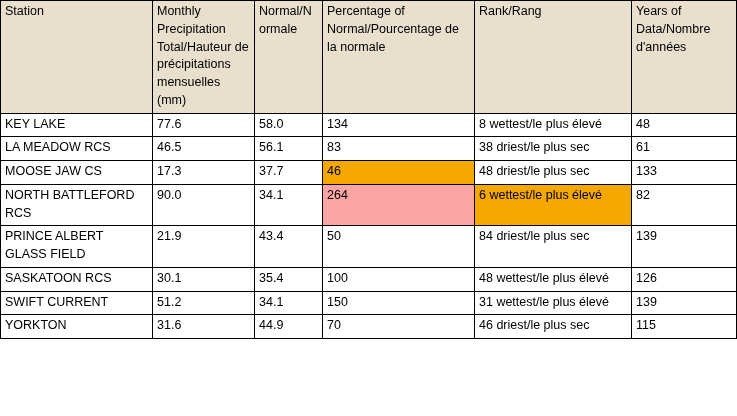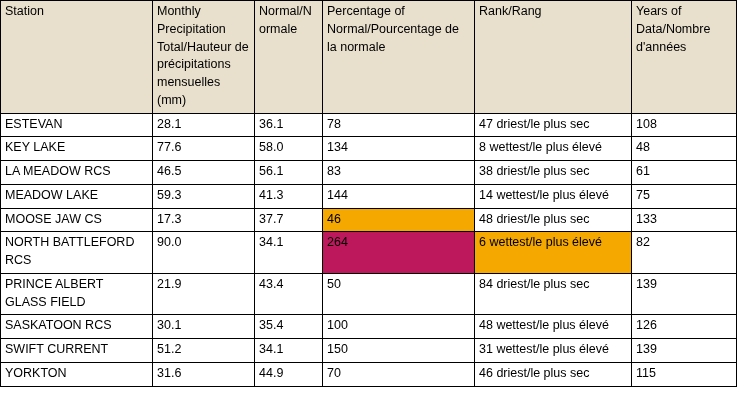--- a/index.html
+++ b/index.html
@@ -42,21 +42,21 @@
     font-weight: bold;
     padding-bottom: 6px;
   }
   col.c0 { width: 152px; }
   col.c1 { width: 102px; }
   col.c2 { width: 68px; }
   col.c3 { width: 152px; }
   col.c4 { width: 157px; }
   col.c5 { width: 105px; }
 
-  td.hl-green  { background: #be185d; }
+  td.hl-green  { background: #fca5a5; }
   td.hl-orange { background: #f5a800; }
   tbody tr { height: 20px; }
 </style>
 </head>
 <body>
 
 <div class="table-wrap">
   <table class="precip">
     <colgroup>
       <col class="c0">
@@ -71,50 +71,34 @@
         <th>Station</th>
         <th>Monthly Precipitation Total/Hauteur de précipitations mensuelles (mm)</th>
         <th>Normal/Normale</th>
         <th>Percentage of Normal/Pourcentage de la normale</th>
         <th>Rank/Rang</th>
         <th>Years of Data/Nombre d'années</th>
       </tr>
     </thead>
     <tbody id="table-body">
         <tr>
-          <td>ESTEVAN</td>
-          <td>28.1</td>
-          <td>36.1</td>
-          <td>78</td>
-          <td>47 driest/le plus sec</td>
-          <td>108</td>
-        </tr>
-        <tr>
           <td>KEY LAKE</td>
           <td>77.6</td>
           <td>58.0</td>
           <td>134</td>
           <td>8 wettest/le plus élevé</td>
           <td>48</td>
         </tr>
         <tr>
           <td>LA MEADOW RCS</td>
           <td>46.5</td>
           <td>56.1</td>
           <td>83</td>
           <td>38 driest/le plus sec</td>
           <td>61</td>
-        </tr>
-        <tr>
-          <td>MEADOW LAKE</td>
-          <td>59.3</td>
-          <td>41.3</td>
-          <td>144</td>
-          <td>14 wettest/le plus élevé</td>
-          <td>75</td>
         </tr>
         <tr>
           <td>MOOSE JAW CS</td>
           <td>17.3</td>
           <td>37.7</td>
           <td class="hl-orange">46</td>
           <td>48 driest/le plus sec</td>
           <td>133</td>
         </tr>
         <tr>

